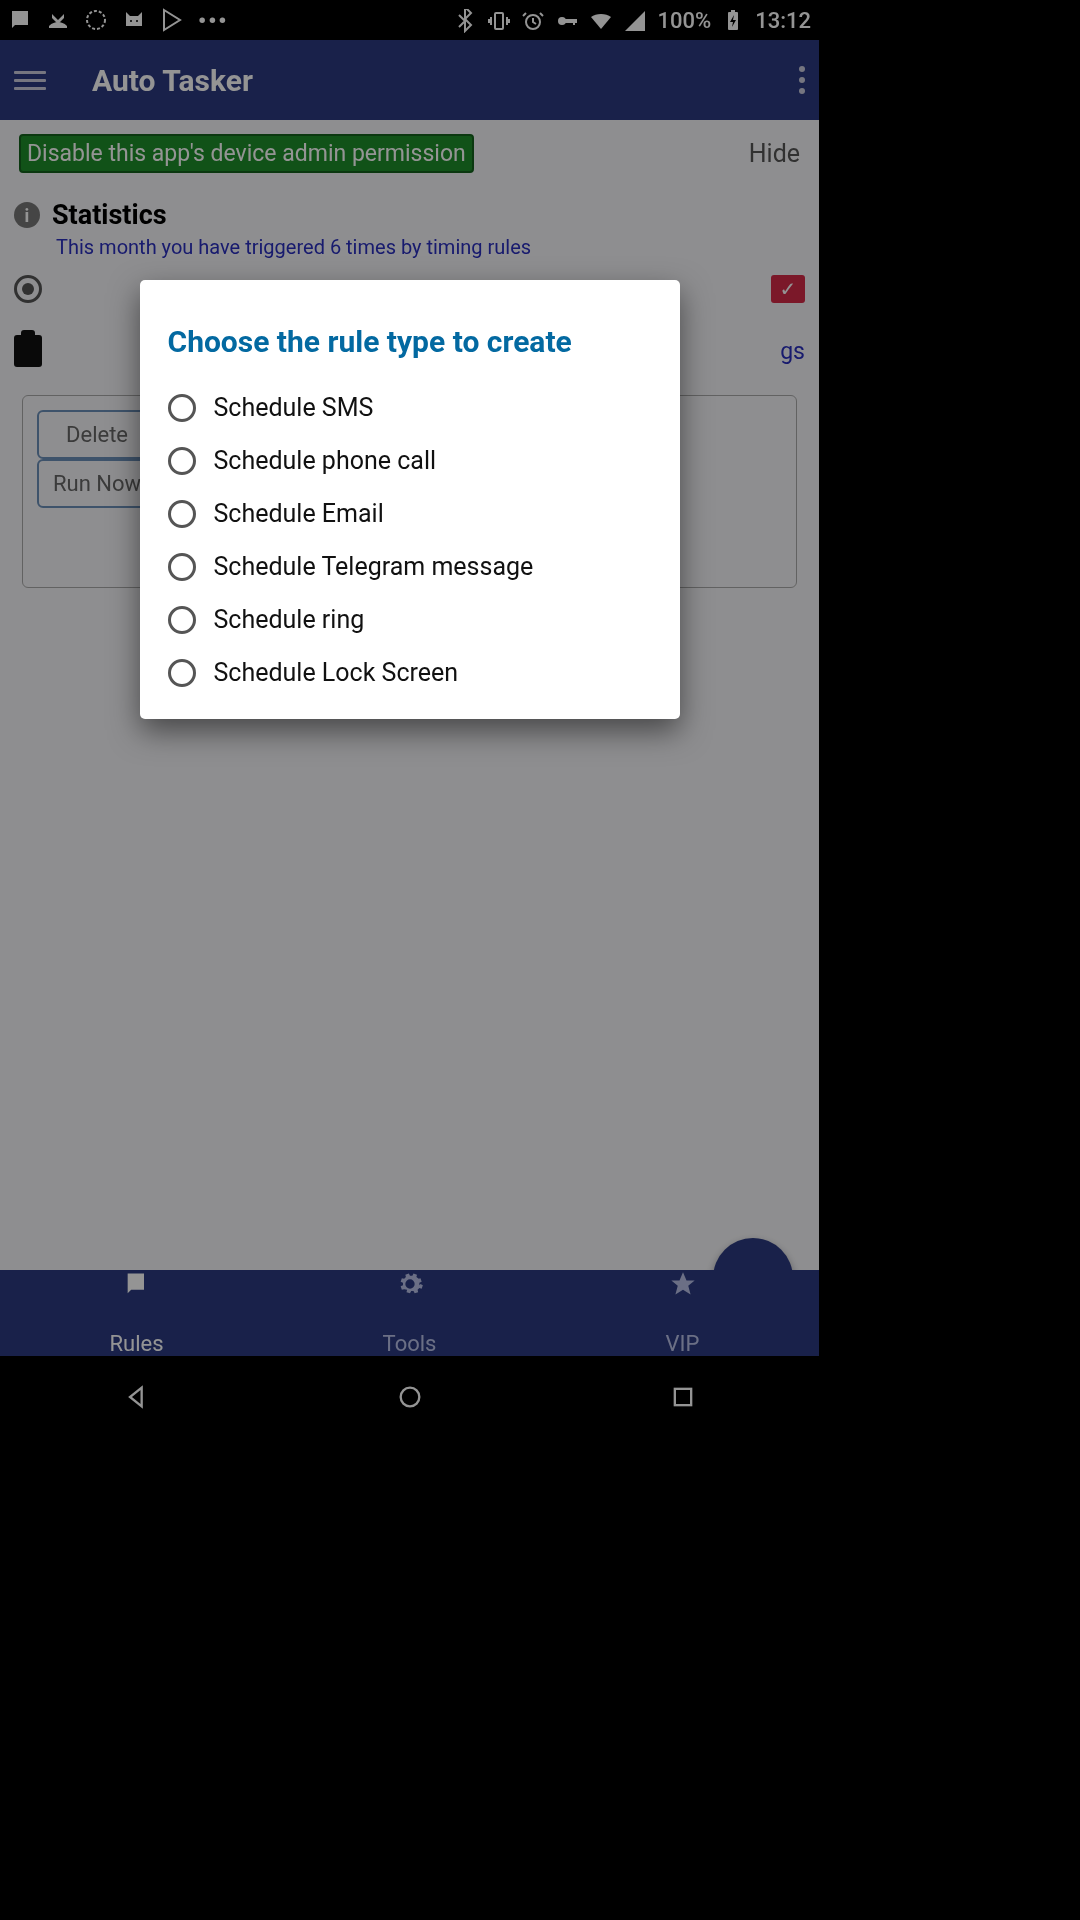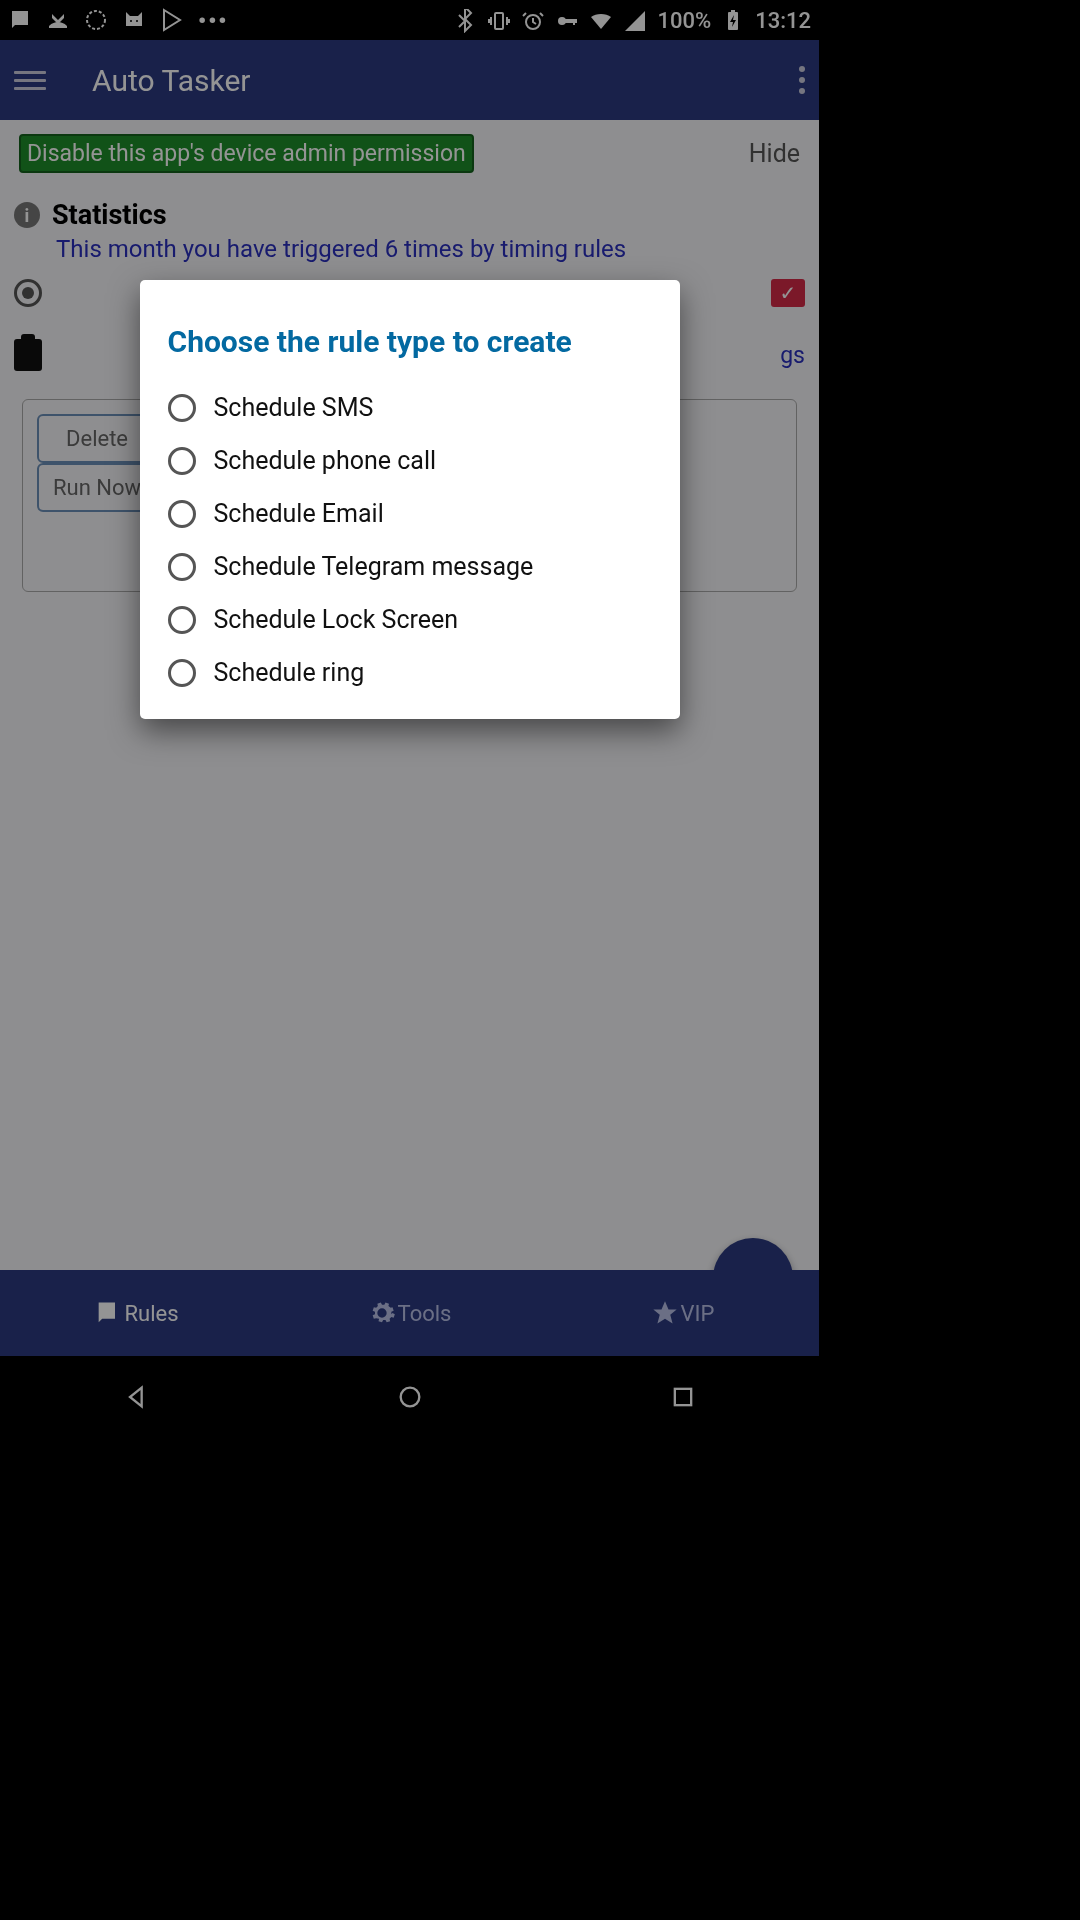--- a/index.html
+++ b/index.html
@@ -9,37 +9,37 @@
 
 
 .statusbar { position:absolute; top:0; left:0; right:0; height:40px; background:#000; color:#fff; display:flex; align-items:center; padding:0 8px; font-size:22px; font-weight:500;}
 .statusbar .left-icons { display:flex; gap:14px; align-items:center; }
 .statusbar .right-icons { margin-left:auto; display:flex; gap:10px; align-items:flex-end; }
 .sb-ico { width:24px; height:24px; fill:#fff; }
 .sb-txt { font-size:22px; }
 .sb-dots { font-weight:900; letter-spacing:2px; }
 
 
-.appbar { position:absolute; top:40px; left:0; right:0; height:80px; background:#2b3a80; color:#fff; display:flex; align-items:center; padding:0 14px; }
+.appbar { position:absolute; top:40px; left:0; right:0; height:80px; background:#2b3a80; color:#fff; display:flex; align-items:center; padding:0 14px;font-weight:bold; }
 .appbar .menu { width:32px; display:flex; flex-direction:column; gap:5px;}
 .appbar .menu span{ display:block; height:3px; background:#ccd; border-radius:1px;}
 .appbar .title { font-size:30px; color:#fff; margin-left:46px; }
 .appbar .more { margin-left:auto; display:flex; flex-direction:column; gap:5px; }
 .appbar .more span { width:6px; height:6px; border-radius:50%; background:#ccd; display:block;}
 
 
 .content { position:absolute; top:120px; left:0; right:0; bottom:82px; background:#f5f5f8; overflow:hidden;}
 .banner { display:flex; align-items:center; padding:14px 19px; }
 .banner .pill { background:#1e8e2a; border:2px solid #13611c; color:#fff; font-size:23px; padding:4px 6px; border-radius:4px;}
 .banner .hide { margin-left:auto; color:#555; font-size:25px;}
 .stats { padding:12px 14px 4px 14px; display:flex; flex-direction:column; gap:4px;}
 .stats .row1{ display:flex; gap:12px; align-items:center;}
 .stats .i-badge{ width:26px;height:26px;border-radius:50%;background:#777;color:#fff;display:flex;align-items:center;justify-content:center;font-weight:700;font-size:18px;}
 .stats .h{font-size:27px;font-weight:700;}
-.stats .line{ color:#2a2fbe; font-size:24px; padding-left:42px;}
+.stats .line{ color:#2a2fbe; font-size:20px; padding-left:42px;}
 .record { padding:12px 14px; display:flex; align-items:center; gap:12px;}
 .record .dot{width:28px;height:28px;border:3px solid #555;border-radius:50%;position:relative;}
 .record .dot::after{content:'';position:absolute;inset:5px;border-radius:50%;background:#555;}
 .record .chk{ margin-left:auto; width:34px;height:28px;background:#d42a48;border-radius:3px;display:flex;align-items:center;justify-content:center;color:#fff;font-size:20px;}
 .clip { padding:20px 14px; display:flex; align-items:center;}
 .clip .ci{width:28px;height:32px;background:#111;border-radius:3px;position:relative;}
 .clip .ci::after{content:'';position:absolute;top:-5px;left:7px;width:14px;height:8px;background:#111;border-radius:3px;}
 .clip .settings{margin-left:auto;color:#2a2fbe;font-size:23px;}
 
 .card{ margin:8px 22px 50px 22px; border:1px solid #aaa; border-radius:6px; padding:14px; display:flex; gap:14px;}
@@ -48,21 +48,21 @@
 .card .right{ flex:1; display:flex; flex-direction:column; gap:4px; font-size:23px;}
 .card .right .hd{ color:#2a2fbe; font-weight:700;}
 .card .right .hint{ color:#2196c9; font-size:23px; margin-top:12px;}
 
 
 .fab{ position:absolute; right:26px; bottom:120px; width:80px; height:80px; border-radius:50%; background:#2b3a80; display:flex; align-items:center; justify-content:center; box-shadow:0 4px 8px rgba(0,0,0,.4);}
 .fab .plus{ color:#c4c8e8; font-size:40px; font-weight:300;}
 
 
 .bottomnav{position:absolute;left:0;right:0;bottom:82px;height:86px;background:#2b3a80;display:flex;}
-.bottomnav .navitem{flex:1;display:flex;flex-direction:row;align-items:center;justify-content:center;gap:2px;color:#b9c0e6;font-size:22px;}
+.bottomnav .navitem{flex:1;display:flex;flex-direction:column;align-items:center;justify-content:space-between;gap:2px;color:#b9c0e6;font-size:22px;}
 .bottomnav .navitem.active{color:#fff;}
 .bottomnav svg{width:28px;height:28px;fill:currentColor;}
 
 
 .sysnav{position:absolute;left:0;right:0;bottom:0;height:82px;background:#000;display:flex;align-items:center;justify-content:space-around;}
 .sysnav svg{width:28px;height:28px;stroke:#fff;fill:none;stroke-width:2;}
 
 
 .scrim{position:absolute;inset:0;background:rgba(0,0,0,.42);}
 
@@ -239,22 +239,22 @@
     <div class="opt">
       <div class="radio"></div>
       <div class="lbl">Schedule Email</div>
     </div>
     <div class="opt">
       <div class="radio"></div>
       <div class="lbl">Schedule Telegram message</div>
     </div>
     <div class="opt">
       <div class="radio"></div>
+      <div class="lbl">Schedule ring</div>
+    </div>
+    <div class="opt">
+      <div class="radio"></div>
       <div class="lbl">Schedule Lock Screen</div>
     </div>
-    <div class="opt">
-      <div class="radio"></div>
-      <div class="lbl">Schedule ring</div>
-    </div>
 
   </div>
 
 </div>
 
 </body></html>

